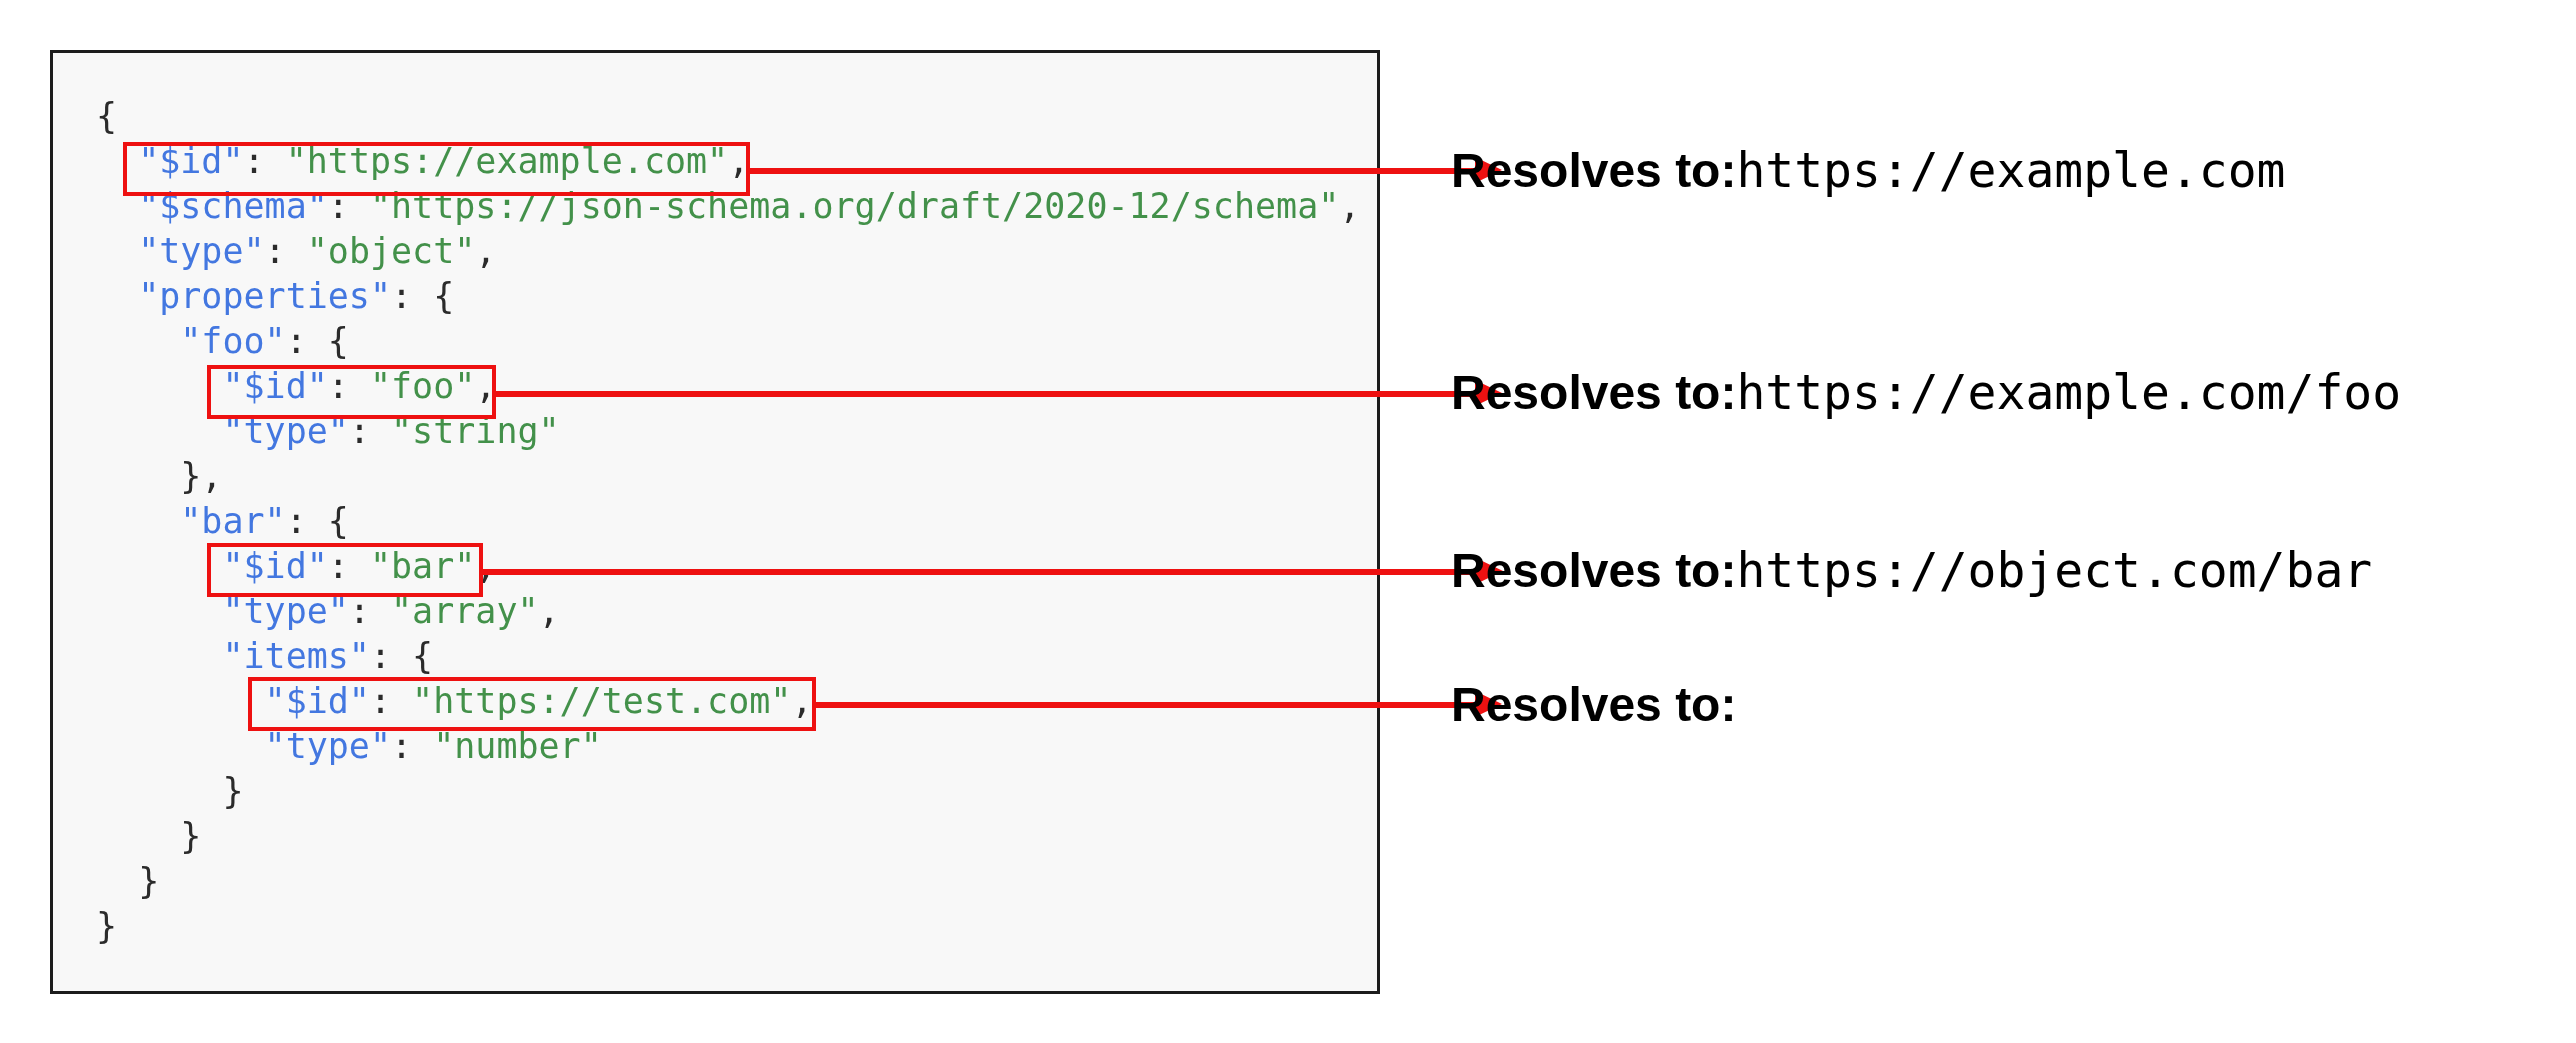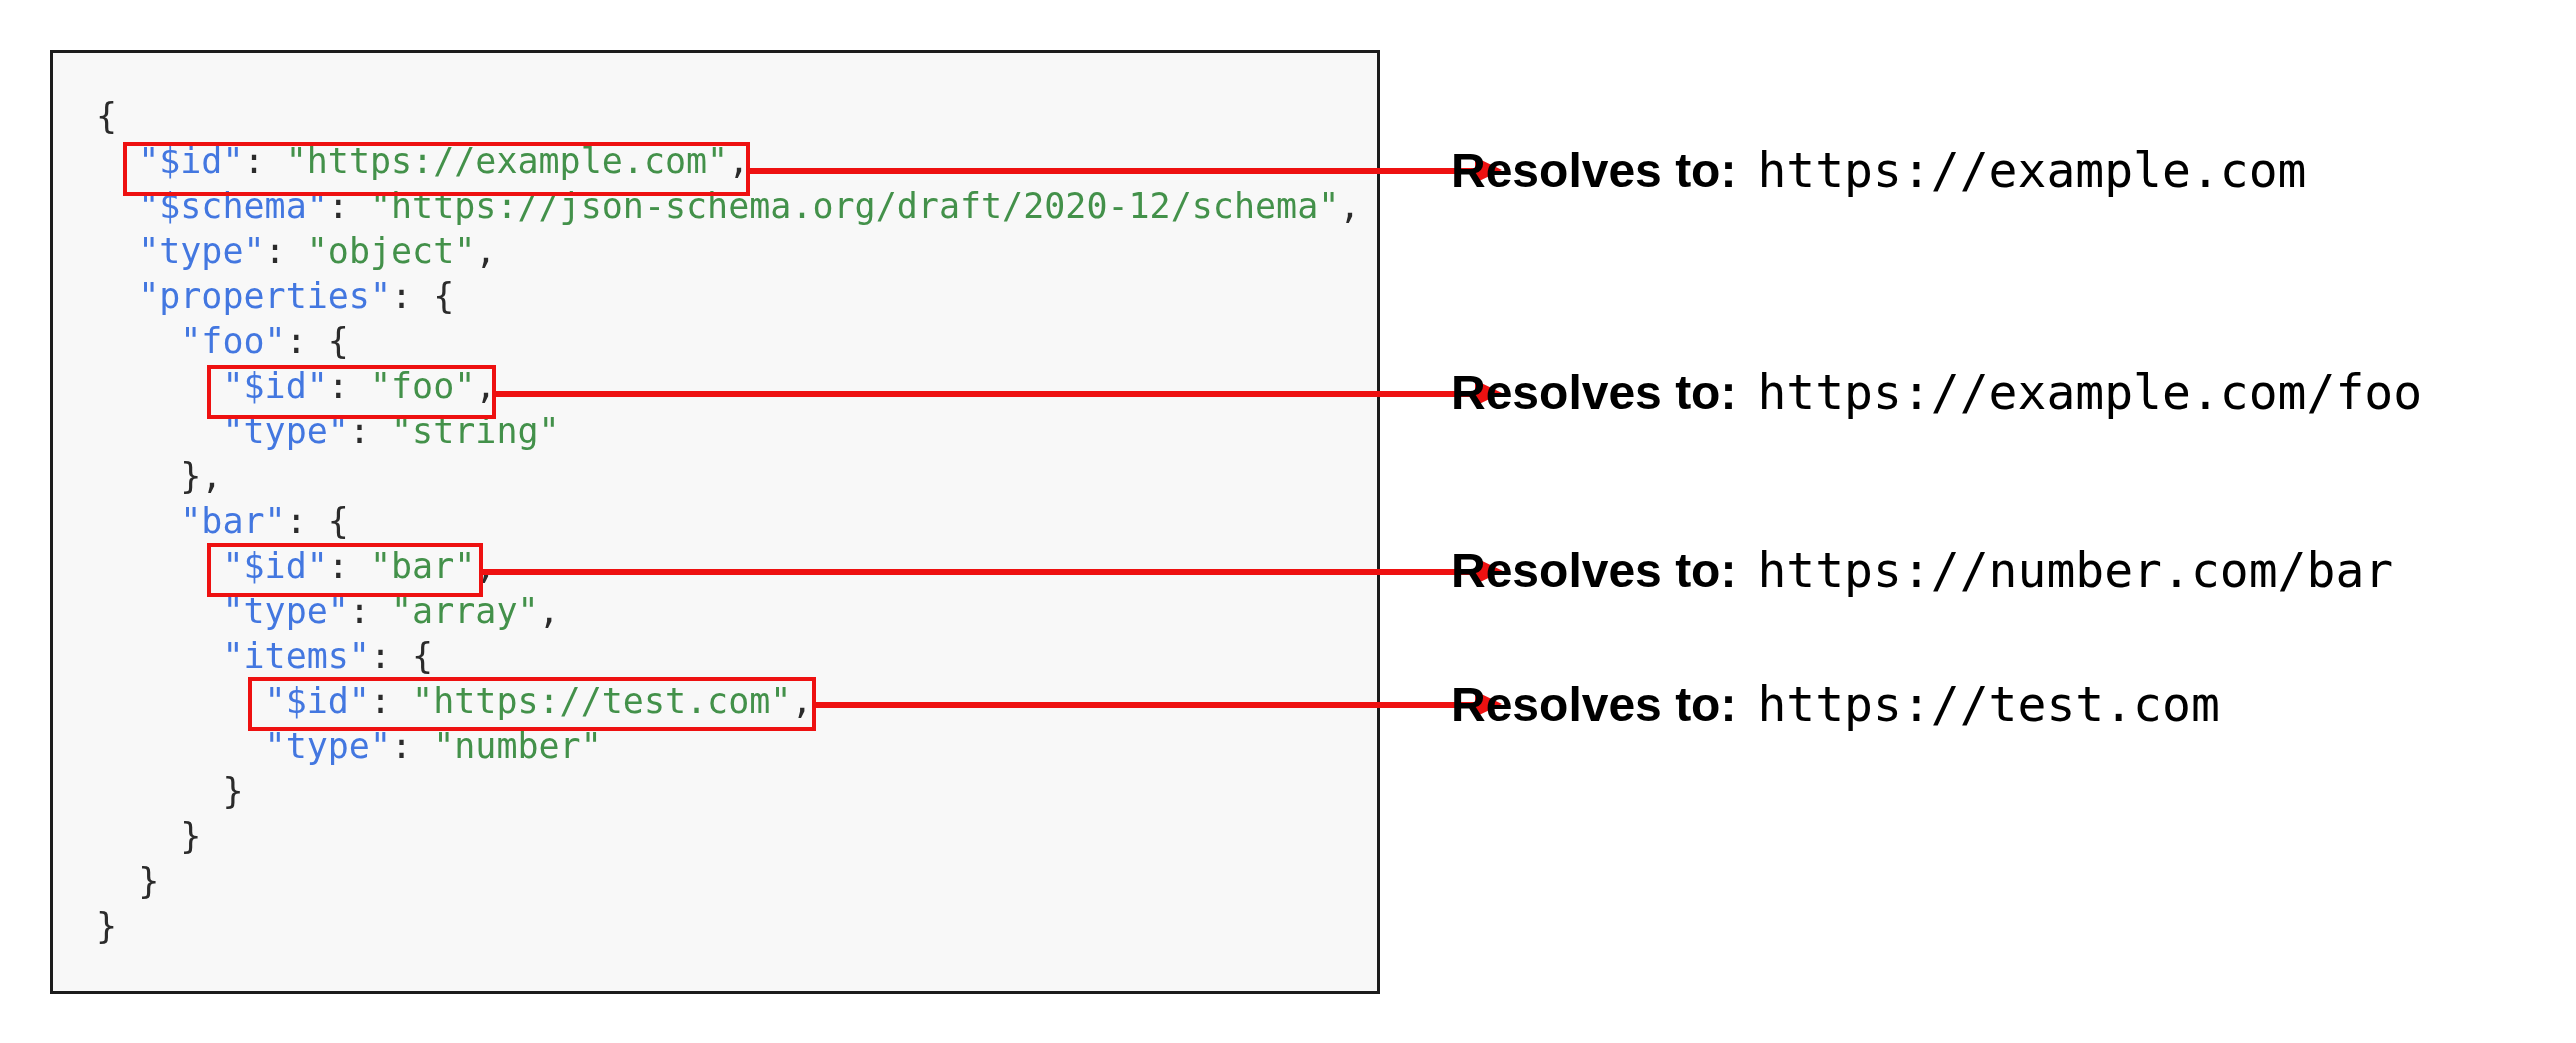--- a/index.html
+++ b/index.html
@@ -82,21 +82,20 @@
   .resolves-label{
     font-family:"Liberation Sans", sans-serif;
     font-weight:700;
     font-size:48px;
     line-height:73px;
   }
   .resolves-url{
     font-family:"DejaVu Sans Mono", monospace;
     font-size:48px;
     line-height:73px;
-    margin-left:21px;
   }
 </style>
 </head>
 <body>
 
 <div id="page">
 
   <div class="code-panel">
     <pre class="code-block"><div><span class="tok-pun">{</span></div><div><span class="tok-pun">  </span><span class="tok-key">"$id"</span><span class="tok-pun">: </span><span class="tok-str">"https://example.com"</span><span class="tok-pun">,</span></div><div><span class="tok-pun">  </span><span class="tok-key">"$schema"</span><span class="tok-pun">: </span><span class="tok-str">"https://json-schema.org/draft/2020-12/schema"</span><span class="tok-pun">,</span></div><div><span class="tok-pun">  </span><span class="tok-key">"type"</span><span class="tok-pun">: </span><span class="tok-str">"object"</span><span class="tok-pun">,</span></div><div><span class="tok-pun">  </span><span class="tok-key">"properties"</span><span class="tok-pun">: {</span></div><div><span class="tok-pun">    </span><span class="tok-key">"foo"</span><span class="tok-pun">: {</span></div><div><span class="tok-pun">      </span><span class="tok-key">"$id"</span><span class="tok-pun">: </span><span class="tok-str">"foo"</span><span class="tok-pun">,</span></div><div><span class="tok-pun">      </span><span class="tok-key">"type"</span><span class="tok-pun">: </span><span class="tok-str">"string"</span></div><div><span class="tok-pun">    },</span></div><div><span class="tok-pun">    </span><span class="tok-key">"bar"</span><span class="tok-pun">: {</span></div><div><span class="tok-pun">      </span><span class="tok-key">"$id"</span><span class="tok-pun">: </span><span class="tok-str">"bar"</span><span class="tok-pun">,</span></div><div><span class="tok-pun">      </span><span class="tok-key">"type"</span><span class="tok-pun">: </span><span class="tok-str">"array"</span><span class="tok-pun">,</span></div><div><span class="tok-pun">      </span><span class="tok-key">"items"</span><span class="tok-pun">: {</span></div><div><span class="tok-pun">        </span><span class="tok-key">"$id"</span><span class="tok-pun">: </span><span class="tok-str">"https://test.com"</span><span class="tok-pun">,</span></div><div><span class="tok-pun">        </span><span class="tok-key">"type"</span><span class="tok-pun">: </span><span class="tok-str">"number"</span></div><div><span class="tok-pun">      }</span></div><div><span class="tok-pun">    }</span></div><div><span class="tok-pun">  }</span></div><div><span class="tok-pun">}</span></div></pre>
   </div>
@@ -126,21 +125,20 @@
   <div class="annotation" style="top:134px;">
     <span class="resolves-label">Resolves to:</span>
     <span class="resolves-url">https://example.com</span>
   </div>
   <div class="annotation" style="top:356px;">
     <span class="resolves-label">Resolves to:</span>
     <span class="resolves-url">https://example.com/foo</span>
   </div>
   <div class="annotation" style="top:534px;">
     <span class="resolves-label">Resolves to:</span>
-    <span class="resolves-url">https://number.com/bar</span>
+    <span class="resolves-url">https://object.com/bar</span>
   </div>
   <div class="annotation" style="top:668px;">
     <span class="resolves-label">Resolves to:</span>
-    <span class="resolves-url">https://test.com</span>
   </div>
 
 </div>
 
 
 </body></html>

